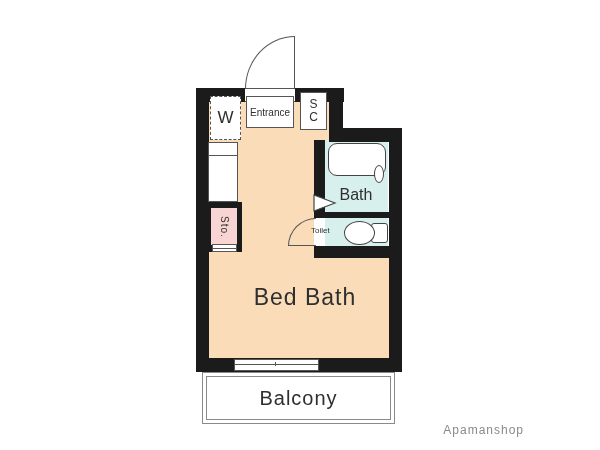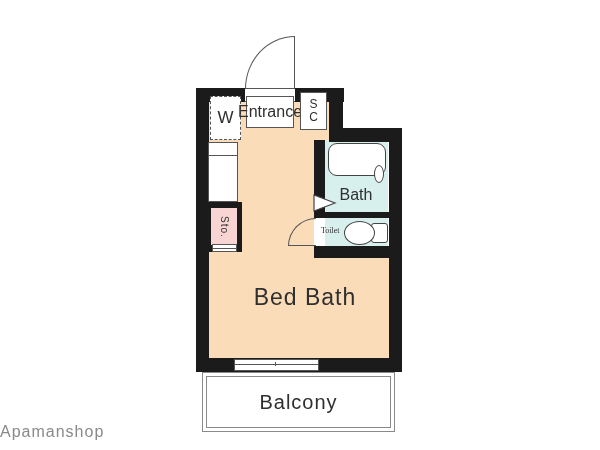--- a/index.html
+++ b/index.html
@@ -32,21 +32,21 @@
   .wall-bottom{left:196px;top:358px;width:206px;height:14px;}
 
   
   .entry-opening{left:245px;top:88px;width:50px;height:14px;background:#fff;
     border-top:1px solid var(--line,#555);border-bottom:1px solid var(--line,#555);}
   .entry-arc{left:245px;top:36px;width:50px;height:53px;
     border:1.5px solid var(--line,#555);border-bottom:none;
     border-radius:100% 0 0 0;background:transparent;}
   .washer-box{left:210px;top:96px;width:31px;height:44px;background:#fff;
     border:1.5px dashed var(--line,#555);font-size:17px;}
-  .entrance-box{left:246px;top:96px;width:48px;height:32px;font-size:16px;}
+  .entrance-box{left:246px;top:96px;width:48px;height:32px;font-size:10px;}
   .sc-box{left:300px;top:92px;width:27px;height:38px;font-size:12px;
     display:flex;flex-direction:column;align-items:center;justify-content:center;line-height:13px;}
 
   
   .counter{left:208px;top:142px;width:30px;height:60px;}
   .counter-divider{left:0;top:12px;width:100%;height:0;border-top:1px solid var(--line,#555);}
   .sto-outer{left:206px;top:202px;width:36px;height:50px;}
   .sto-inner{left:211px;top:208px;width:26px;height:37px;background:var(--storage,#f8d4d2);
     display:flex;align-items:center;justify-content:center;
     writing-mode:vertical-rl;font-size:10px;letter-spacing:1px;}
@@ -55,40 +55,40 @@
   .sto-door-line{left:0;top:3px;width:100%;height:0;border-top:1px solid var(--line,#555);}
 
   
   .tub{left:328px;top:143px;width:58px;height:33px;background:#fff;
     border:1.5px solid #444;border-radius:9px;}
   .faucet{left:374px;top:165px;width:10px;height:18px;background:#fff;
     border:1px solid #444;border-radius:50%;}
   .bath-label{left:324px;top:184px;width:64px;height:22px;font-size:16px;}
   .bath-door-tri{left:313px;top:194px;}
   .toilet-opening{left:314px;top:218px;width:11px;height:28px;background:#fff;}
-  .toilet-label{left:321px;top:226px;font-size:8px;font-family:Liberation Serif, serif;}
+  .toilet-label{left:311px;top:226px;font-size:8px;}
   .toilet-tank{left:371px;top:223px;width:17px;height:20px;background:#fff;
     border:1px solid #444;border-radius:3px;}
   .toilet-bowl{left:344px;top:221px;width:31px;height:24px;background:#fff;
     border:1px solid #444;border-radius:50%;}
   .toilet-arc{left:288px;top:218px;width:28px;height:28px;
     border-top:1.2px solid var(--line,#555);border-left:1.2px solid var(--line,#555);
     border-bottom:1.2px solid var(--line,#555);border-right:none;
     border-radius:100% 0 0 0;}
 
   
   .bedroom-label{left:220px;top:282px;width:170px;height:30px;font-size:23px;letter-spacing:1px;}
   .window{left:234px;top:359px;width:85px;height:12px;background:#fff;border:1px solid var(--line,#555);}
   .window-line{left:0;top:4px;width:100%;height:0;border-top:1px solid var(--line,#555);}
   .window-tick{left:48%;top:2px;width:0;height:4px;border-left:1.5px solid var(--line,#555);}
-  .balcony{left:202px;top:372px;width:193px;height:60px;background:#fff;
+  .balcony{left:202px;top:372px;width:193px;height:52px;background:#fff;
     border:1.5px solid var(--balcony_line,#8a8a8a);}
   .balcony-inner{left:3px;top:3px;right:3px;bottom:3px;
     border:1px solid var(--balcony_line,#8a8a8a);font-size:20px;letter-spacing:1px;}
-  .brand{left:0;top:423px;width:524px;text-align:left;font-size:16px;
+  .brand{left:0;top:423px;width:524px;text-align:right;font-size:12px;
     color:var(--brand_text,#8a8a8a);letter-spacing:1px;}
 </style>
 </head>
 <body>
 
 <div class="plan">
 
   <div class="abs floor floor-main"></div>
   <div class="abs floor floor-right"></div>
   <div class="abs wet bath-floor"></div>

